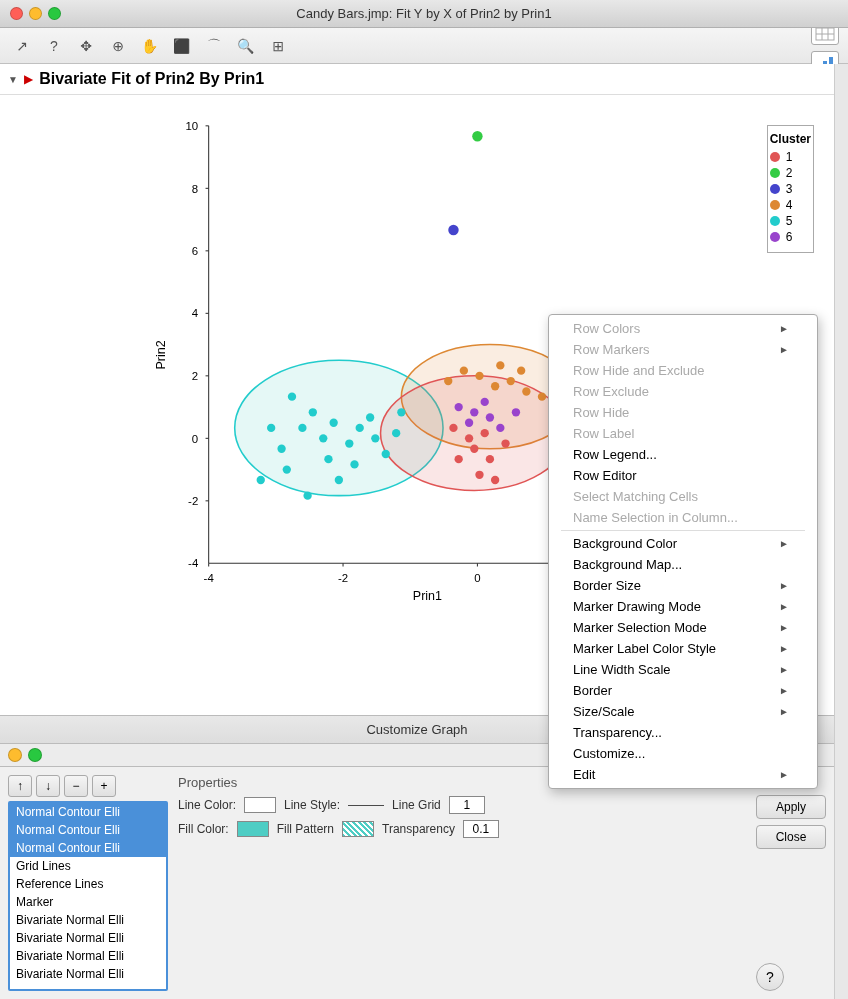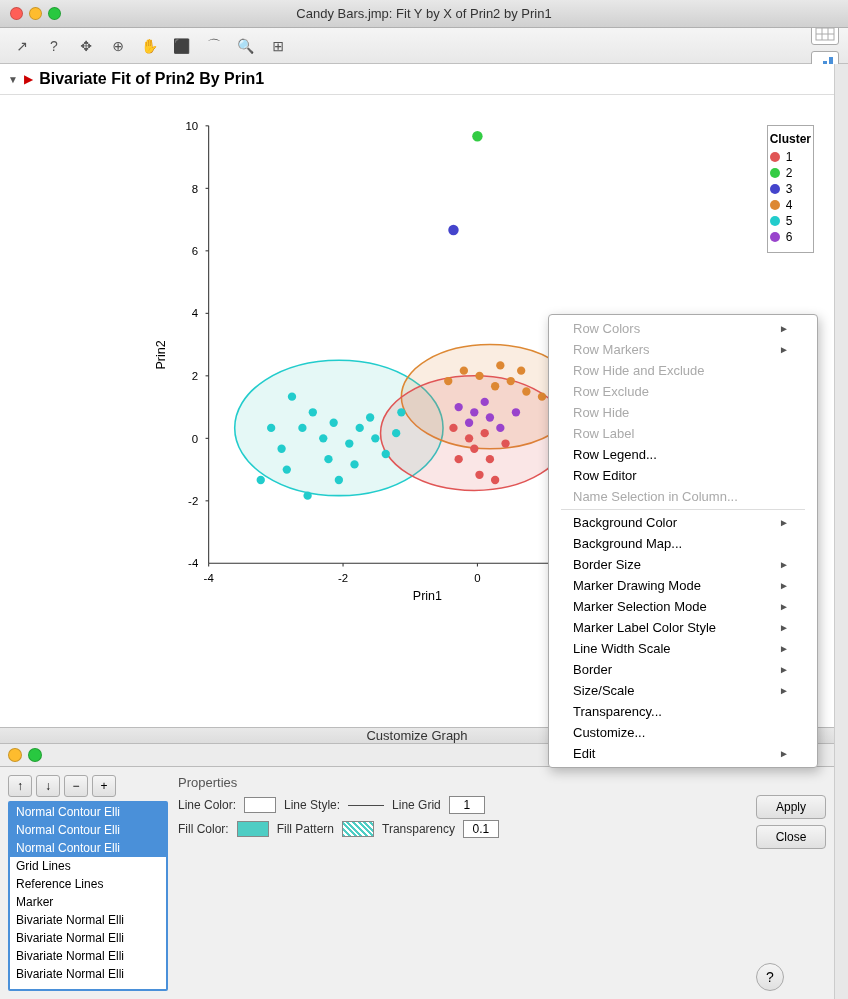--- a/index.html
+++ b/index.html
@@ -123,21 +123,21 @@
     }
 
     
     .chart-svg {
       width: 100%;
       height: 500px;
     }
 
     
     .status-bar {
-      height: 16px;
+      height: 28px;
       background: linear-gradient(to bottom, #e8e8e8, #ddd);
       border-top: 1px solid #bbb;
       display: flex;
       align-items: center;
       justify-content: center;
       color: #333;
       font-size: 13px;
     }
 
     
@@ -599,20 +599,23 @@
     <div class="menu-item disabled">
       <span>Row Label</span>
     </div>
     <div class="menu-item">
       <span>Row Legend...</span>
     </div>
     <div class="menu-item">
       <span>Row Editor</span>
     </div>
     <div class="menu-item disabled">
+      <span>Select Matching Cells</span>
+    </div>
+    <div class="menu-item disabled">
       <span>Name Selection in Column...</span>
     </div>
     <div class="menu-separator"></div>
     <div class="menu-item">
       <span>Background Color</span>
       <span class="menu-arrow">►</span>
     </div>
     <div class="menu-item">
       <span>Background Map...</span>
     </div>

